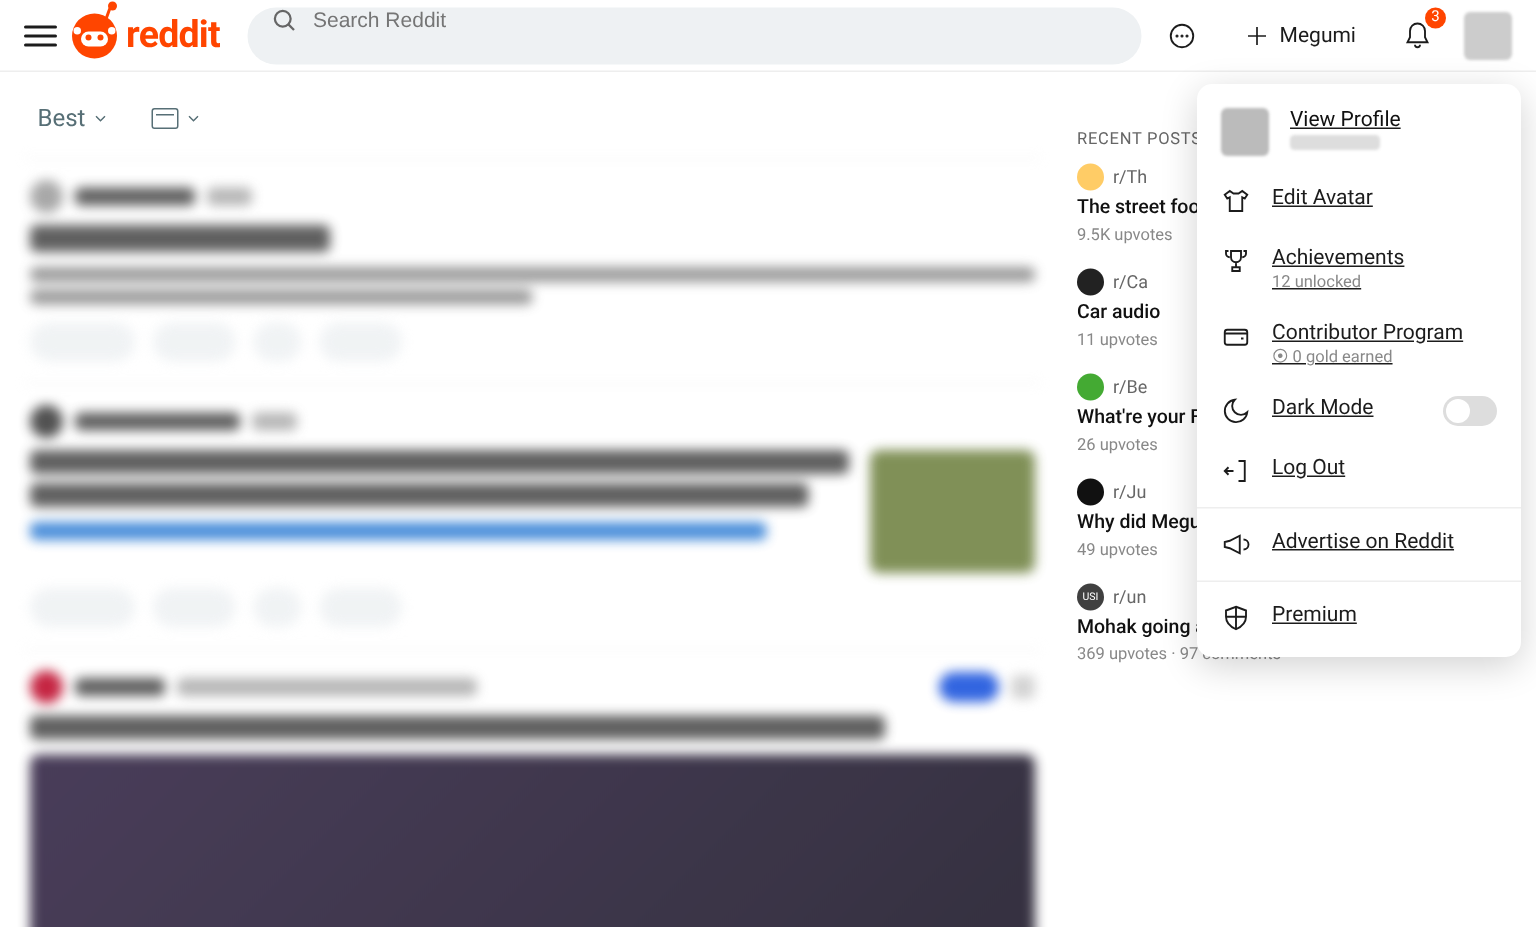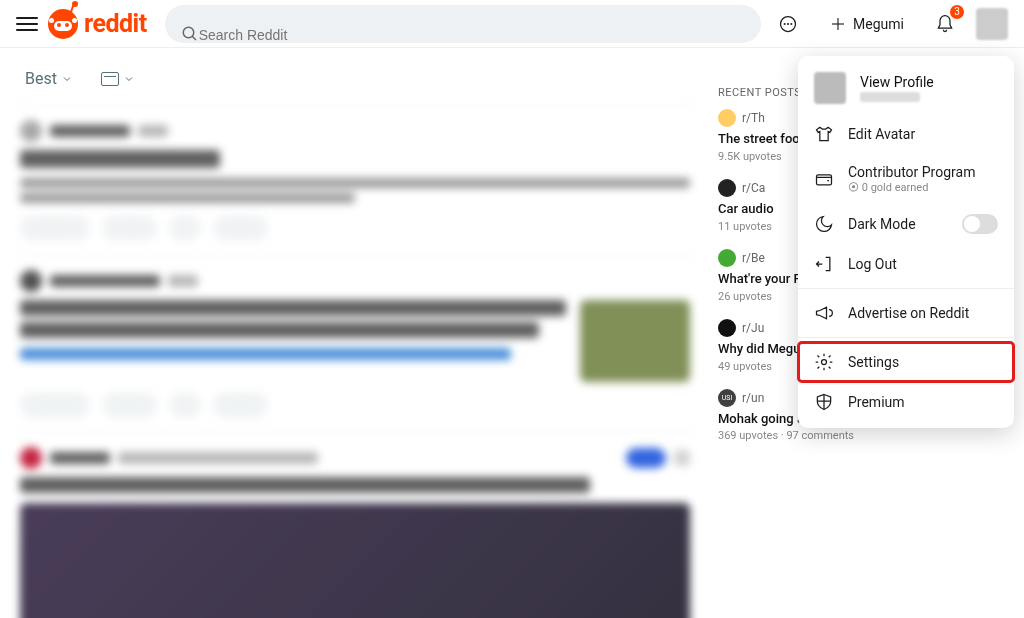--- a/index.html
+++ b/index.html
@@ -30,23 +30,23 @@
   .logo-bubble::before { content:""; position:absolute; width:18px; height:10px; background:#fff; border-radius:5px; left:6px; top:12px;}
   .logo-bubble::after{ content:""; position:absolute; width:2px; height:8px; background:#ff4500; top:-4px; right:5px; transform:rotate(20deg); border-radius:1px;}
   .logo-antenna{position:absolute; width:6px;height:6px;border-radius:50%;background:#ff4500;top:-8px;right:0;}
   .logo-eye{position:absolute;width:4px;height:4px;border-radius:50%;background:#ff4500;top:14px;}
   .logo-eye.l{left:9px;} .logo-eye.r{left:17px;}
   .logo-ear{position:absolute;width:5px;height:5px;border-radius:50%;background:#fff;top:9px;}
   .logo-ear.l{left:1px;} .logo-ear.r{right:1px;}
   .logo-text { color:#ff4500; font-weight:700; font-size:25px; letter-spacing:-0.5px;}
   .search-wrap { flex:1; margin-left:8px; }
   .search {
-    display:flex; align-items:flex-end;
+    display:flex; align-items:flex-start;
     background:#eef1f3; border-radius:20px;
-    height:38px; padding:0 16px; gap:0;
+    height:38px; padding:0 16px; gap:10px;
     max-width:620px;
   }
   .search input { border:none; background:transparent; outline:none; font-size:14px; flex:1; color:#333;}
   .hdr-actions { display:flex; align-items:center; gap:14px; }
   .icon-btn { width:34px; height:34px; border-radius:50%; display:flex; align-items:center; justify-content:center; cursor:pointer;}
   .create-btn { display:flex; align-items:center; gap:6px; font-size:14px; padding:6px 10px; border-radius:18px; cursor:pointer;}
   .bell-wrap { position:relative;}
   .badge { position:absolute; top:-2px; right:-2px; background:#ff4500; color:#fff; font-size:10px; border-radius:8px; padding:0 4px; line-height:14px; min-width:14px; text-align:center;}
   .avatar-sm { width:32px; height:32px; border-radius:4px; background:#ccc; filter:blur(1px); cursor:pointer;}
   svg { display:block; }
@@ -85,23 +85,24 @@
     position:absolute;
     top:56px; right:10px;
     width:216px;
     background:#fff;
     border-radius:10px;
     box-shadow:0 6px 24px rgba(0,0,0,0.18);
     padding:6px 0;
     z-index:100;
   }
   .m-item {
-    display:flex; align-items:center; gap:14px;
+    display:flex; align-items:flex-start; gap:14px;
     padding:10px 16px; cursor:pointer;
     color:#1c1c1c;
+    text-decoration:underline;
   }
   .m-icon{width:20px;height:20px;display:flex;align-items:center;justify-content:center;color:#1c1c1c;}
   .m-text{flex:1;}
   .m-sub{font-size:11px;color:#888;margin-top:1px;}
   .m-profile .m-icon{width:32px;height:32px;border-radius:4px;background:#bbb;filter:blur(1px);}
   .m-profile .p-name{font-size:14px;color:#111;}
   .m-profile .p-user{width:60px;height:10px;background:#ddd;border-radius:3px;margin-top:2px;filter:blur(1px);}
   .m-sep{height:1px;background:#eee;margin:4px 0;}
   .toggle{width:36px;height:20px;border-radius:10px;position:relative;transition:.15s;}
   .toggle::after{content:"";position:absolute;width:16px;height:16px;border-radius:50%;background:#fff;top:2px;transition:.15s;}
@@ -291,20 +292,31 @@
     <div class="m-icon">
       <svg width="20" height="20" viewBox="0 0 24 24" fill="none" stroke="currentColor" stroke-width="1.5">
           <path d="M7 4l-4 3 2 3 2-1v11h10V9l2 1 2-3-4-3-3 2h-4z"></path>
         </svg>
     </div>
     <div class="m-text">Edit Avatar</div>
   </div>
   <div class="m-item">
     <div class="m-icon">
       <svg width="20" height="20" viewBox="0 0 24 24" fill="none" stroke="currentColor" stroke-width="1.5">
+          <path d="M8 4h8v5a4 4 0 0 1-8 0zM6 4H4v2a3 3 0 0 0 3 3M18 4h2v2a3 3 0 0 1-3 3M12 13v4M9 20h6v-3H9z"></path>
+        </svg>
+    </div>
+    <div class="m-text">
+      <div>Achievements</div>
+      <div class="m-sub">12 unlocked</div>
+    </div>
+  </div>
+  <div class="m-item">
+    <div class="m-icon">
+      <svg width="20" height="20" viewBox="0 0 24 24" fill="none" stroke="currentColor" stroke-width="1.5">
           <rect x="3" y="7" width="18" height="12" rx="2"></rect>
           <path d="M3 10h18M16 14h2"></path>
         </svg>
     </div>
     <div class="m-text">
       <div>Contributor Program</div>
       <div class="m-sub">⦿ 0 gold earned</div>
     </div>
   </div>
   <div class="m-item">
@@ -327,29 +339,20 @@
   <div class="m-sep"></div>
   <div class="m-item">
     <div class="m-icon">
       <svg width="20" height="20" viewBox="0 0 24 24" fill="none" stroke="currentColor" stroke-width="1.5">
           <path d="M3 10v4l4 1 8 4V5l-8 4zM18 8a4 4 0 0 1 0 8"></path>
         </svg>
     </div>
     <div class="m-text">Advertise on Reddit</div>
   </div>
   <div class="m-sep"></div>
-  <div class="m-item highlight">
-    <div class="m-icon">
-      <svg width="20" height="20" viewBox="0 0 24 24" fill="none" stroke="currentColor" stroke-width="1.5">
-          <circle cx="12" cy="12" r="3"></circle>
-          <path d="M12 2v3M12 19v3M4.2 4.2l2.1 2.1M17.7 17.7l2.1 2.1M2 12h3M19 12h3M4.2 19.8l2.1-2.1M17.7 6.3l2.1-2.1"></path>
-        </svg>
-    </div>
-    <div class="m-text">Settings</div>
-  </div>
   <div class="m-item">
     <div class="m-icon">
       <svg width="20" height="20" viewBox="0 0 24 24" fill="none" stroke="currentColor" stroke-width="1.5">
           <path d="M12 3l8 3v5c0 5-3.5 8-8 10-4.5-2-8-5-8-10V6z"></path>
           <path d="M12 3v18M4 11h16"></path>
         </svg>
     </div>
     <div class="m-text">Premium</div>
   </div>
 </div>

